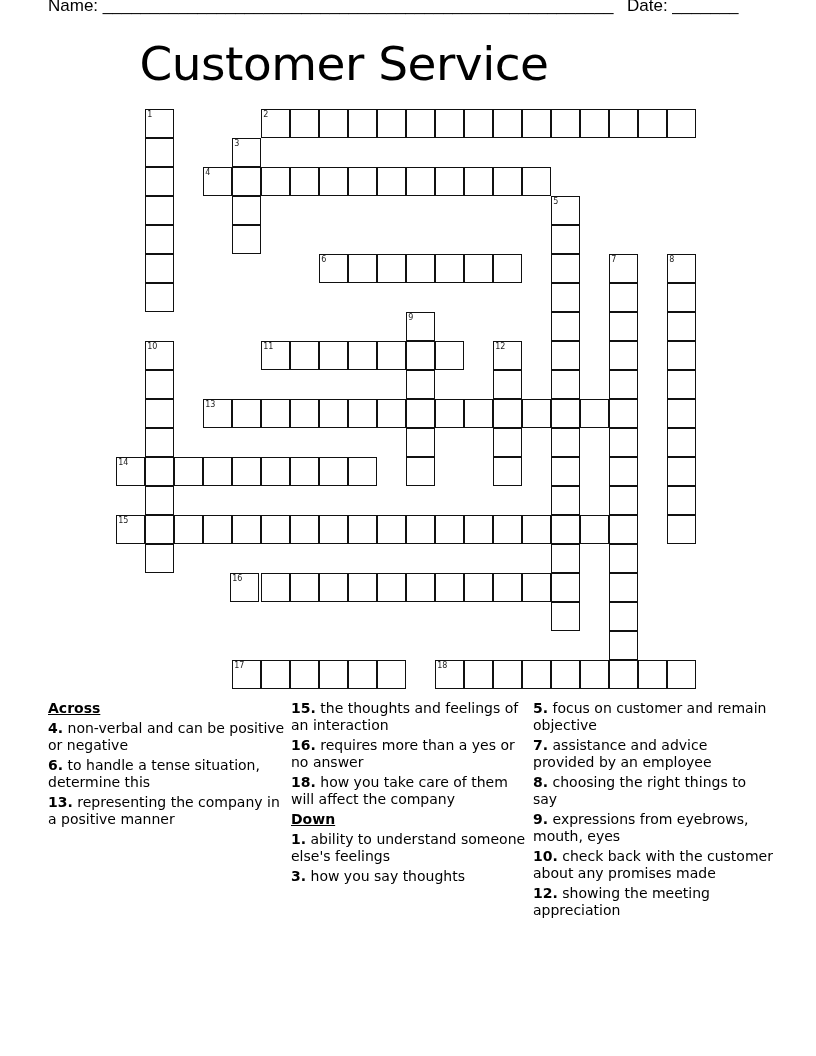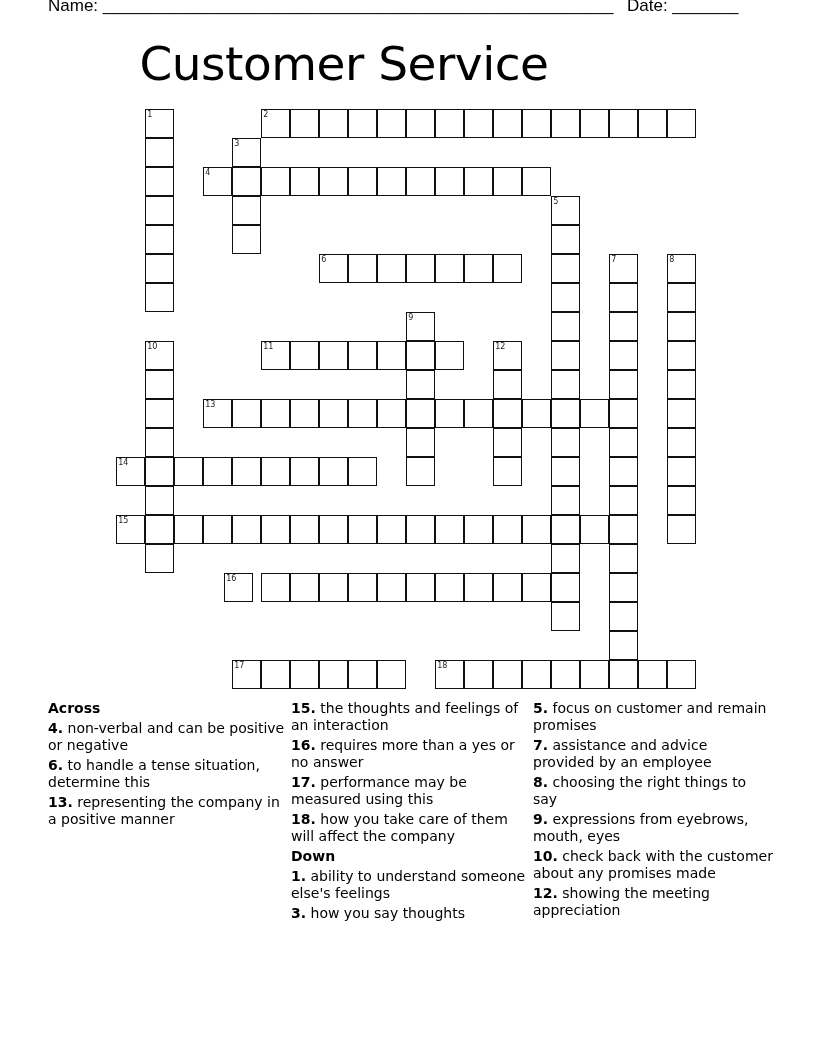--- a/index.html
+++ b/index.html
@@ -9,21 +9,21 @@
   #date-line { left: 627px; }
   .title { position: absolute; top: 32px; left: 0; width: 688px; text-align: center;
            font-family: "DejaVu Sans", sans-serif; font-size: 47px; letter-spacing: -0.5px; line-height: 64px; }
   #grid { position: absolute; left: 0; top: 0; width: 816px; height: 700px; }
   .cell { position: absolute; width: 29px; height: 29px; box-sizing: border-box;
           border: 1.5px solid #111; background: #fff; margin-left: -0.75px; margin-top: -0.75px; }
   .cell .num { position: absolute; left: 1px; top: 0px; font-family: "DejaVu Sans", sans-serif; font-size: 8px; line-height: 9px; color: #222; }
   .clues { position: absolute; top: 700px; font-family: "DejaVu Sans", sans-serif; font-size: 14px; line-height: 17px; }
   .clue { margin-bottom: 3px; }
   .clue b { font-weight: bold; }
-  .section-head { font-weight: bold; margin-bottom: 3px; }
+  .section-head { font-weight: bold; text-decoration: underline; margin-bottom: 3px; }
   #col1 { left: 48px; width: 240px; }
   #col2 { left: 291px; width: 240px; }
   #col3 { left: 533px; width: 240px; }
 </style>
 </head>
 <body>
 
 <div id="name-line" class="header-line">Name: ______________________________________________________</div>
 <div id="date-line" class="header-line">Date: _______</div>
 
@@ -196,21 +196,21 @@
     <div class="cell" style="left: 291px; top: 516px;"></div>
     <div class="cell" style="left: 320px; top: 516px;"></div>
     <div class="cell" style="left: 349px; top: 516px;"></div>
     <div class="cell" style="left: 378px; top: 516px;"></div>
     <div class="cell" style="left: 407px; top: 516px;"></div>
     <div class="cell" style="left: 436px; top: 516px;"></div>
     <div class="cell" style="left: 465px; top: 516px;"></div>
     <div class="cell" style="left: 494px; top: 516px;"></div>
     <div class="cell" style="left: 523px; top: 516px;"></div>
     <div class="cell" style="left: 581px; top: 516px;"></div>
-    <div class="cell" style="left: 225px; top: 574px;">
+    <div class="cell" style="left: 231px; top: 574px;">
       <span class="num">16</span>
     </div>
     <div class="cell" style="left: 262px; top: 574px;"></div>
     <div class="cell" style="left: 291px; top: 574px;"></div>
     <div class="cell" style="left: 320px; top: 574px;"></div>
     <div class="cell" style="left: 349px; top: 574px;"></div>
     <div class="cell" style="left: 378px; top: 574px;"></div>
     <div class="cell" style="left: 407px; top: 574px;"></div>
     <div class="cell" style="left: 436px; top: 574px;"></div>
     <div class="cell" style="left: 465px; top: 574px;"></div>
@@ -239,27 +239,26 @@
 <div id="col1" class="clues">
   <div class="section-head">Across</div>
   <div class="clue"><b>4.</b><span> non-verbal and can be positive or negative</span></div>
   <div class="clue"><b>6.</b><span> to handle a tense situation, determine this</span></div>
   <div class="clue"><b>13.</b><span> representing the company in a positive manner</span></div>
 </div>
 
 <div id="col2" class="clues">
   <div class="clue"><b>15.</b><span> the thoughts and feelings of an interaction</span></div>
   <div class="clue"><b>16.</b><span> requires more than a yes or no answer</span></div>
-  <div class="clue"><b>17.</b><span> performance may be measured using this</span></div>
   <div class="clue"><b>18.</b><span> how you take care of them will affect the company</span></div>
   <div class="section-head">Down</div>
   <div class="clue"><b>1.</b><span> ability to understand someone else's feelings</span></div>
   <div class="clue"><b>3.</b><span> how you say thoughts</span></div>
 </div>
 
 <div id="col3" class="clues">
-  <div class="clue"><b>5.</b><span> focus on customer and remain promises</span></div>
+  <div class="clue"><b>5.</b><span> focus on customer and remain objective</span></div>
   <div class="clue"><b>7.</b><span> assistance and advice provided by an employee</span></div>
   <div class="clue"><b>8.</b><span> choosing the right things to say</span></div>
   <div class="clue"><b>9.</b><span> expressions from eyebrows, mouth, eyes</span></div>
   <div class="clue"><b>10.</b><span> check back with the customer about any promises made</span></div>
   <div class="clue"><b>12.</b><span> showing the meeting appreciation</span></div>
 </div>
 
 </body></html>

